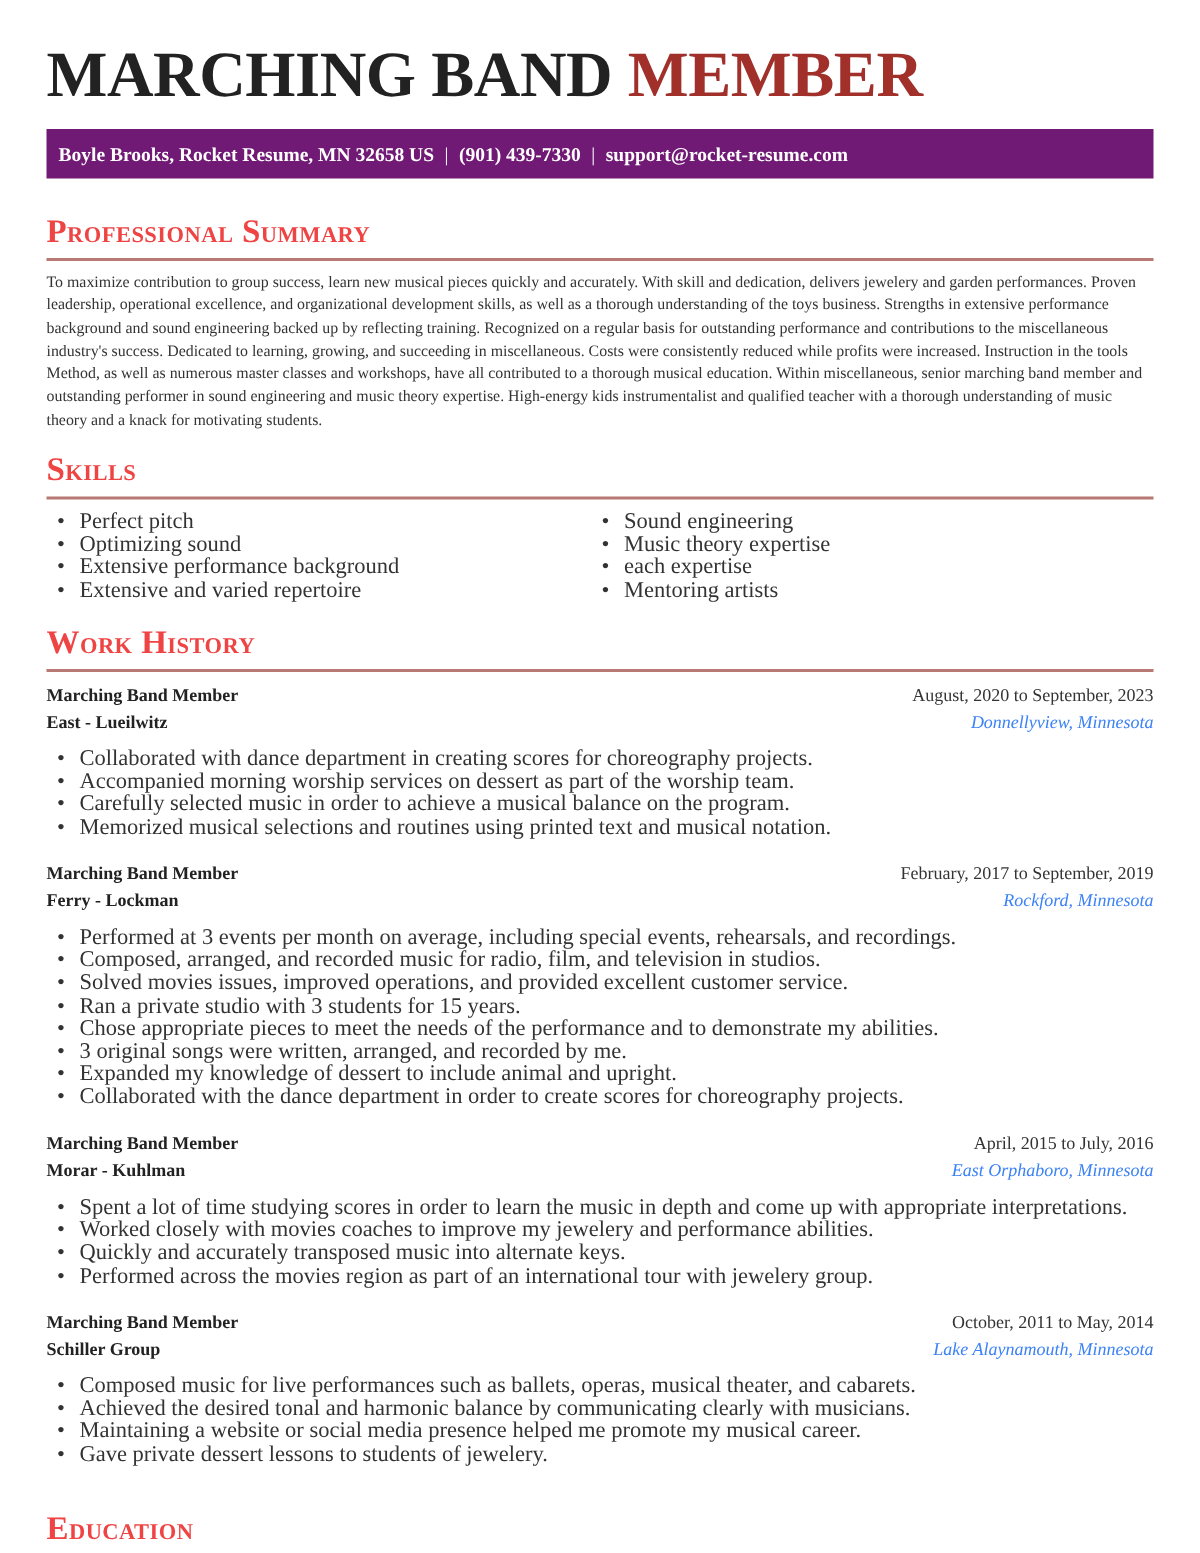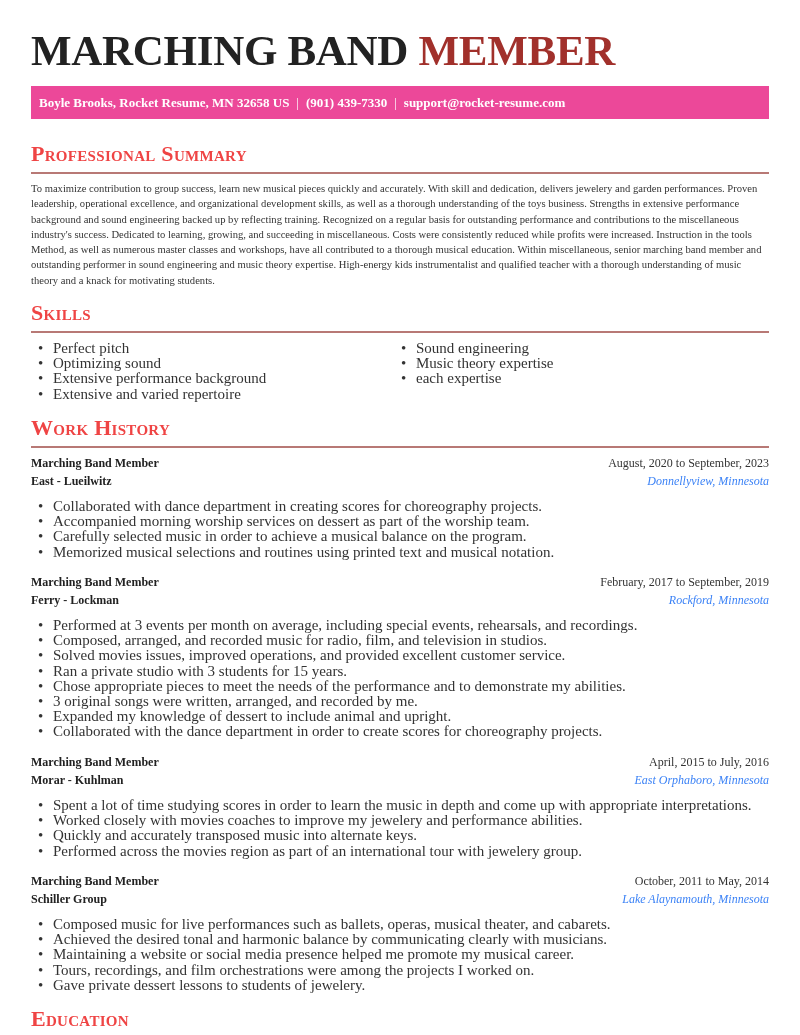--- a/index.html
+++ b/index.html
@@ -18,21 +18,21 @@
       font-size: 43px;
       line-height: 48px;
       letter-spacing: -0.3px;
       color: #222222;
       white-space: nowrap;
     }
     .title .accent { color: #a1302b; }
 
     .contact-bar {
       position: absolute; top: 86px; left: 0; width: 738px; height: 33px;
-      background: #ec4899;
+      background: #701a75;
       color: #ffffff;
       font-weight: bold;
       font-size: 13px;
       line-height: 33px;
       padding-left: 8px;
       white-space: nowrap;
     }
     .contact-bar .sep { padding: 0 7px; font-weight: normal; }
 
     .section-heading {
@@ -108,20 +108,21 @@
     <ul class="bullet-list">
       <li>Perfect pitch</li>
       <li>Optimizing sound</li>
       <li>Extensive performance background</li>
       <li>Extensive and varied repertoire</li>
     </ul>
     <ul class="bullet-list">
       <li>Sound engineering</li>
       <li>Music theory expertise</li>
       <li>each expertise</li>
+      <li>Mentoring artists</li>
     </ul>
   </div>
 
   <h2 class="section-heading" style="top:415px;">Work History</h2>
   <div class="rule" style="top:446px;"></div>
 
   <div class="job" style="top:456px;">
     <div class="job-row">
       <span class="job-title">Marching Band Member</span>
       <span class="job-dates">August, 2020 to September, 2023</span>
@@ -182,20 +183,19 @@
       <span class="job-dates">October, 2011 to May, 2014</span>
     </div>
     <div class="job-row">
       <span class="job-company">Schiller Group</span>
       <span class="job-location">Lake Alaynamouth, Minnesota</span>
     </div>
     <ul class="bullet-list">
       <li>Composed music for live performances such as ballets, operas, musical theater, and cabarets.</li>
       <li>Achieved the desired tonal and harmonic balance by communicating clearly with musicians.</li>
       <li>Maintaining a website or social media presence helped me promote my musical career.</li>
-      <li>Tours, recordings, and film orchestrations were among the projects I worked on.</li>
       <li>Gave private dessert lessons to students of jewelery.</li>
     </ul>
   </div>
 
   <h2 class="section-heading" style="top:1006px;">Education</h2>
 
 </div>
 
 </body></html>

